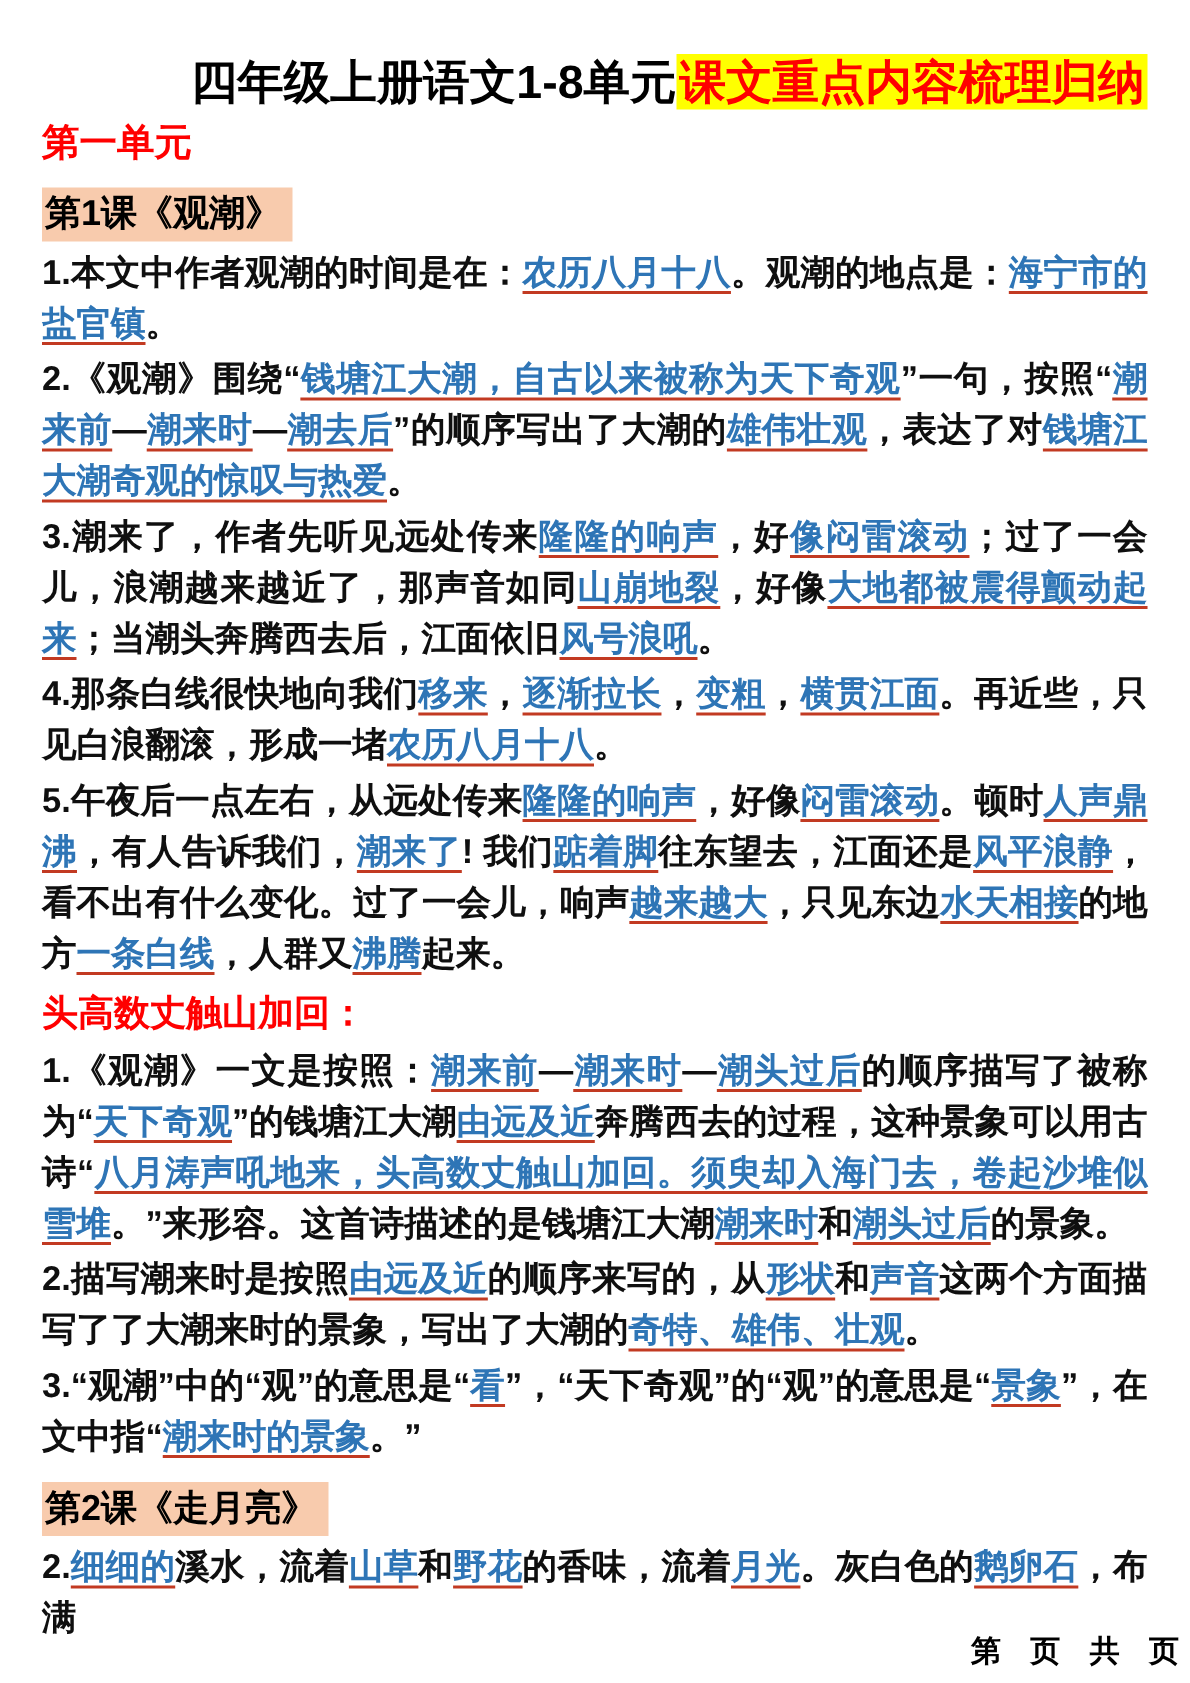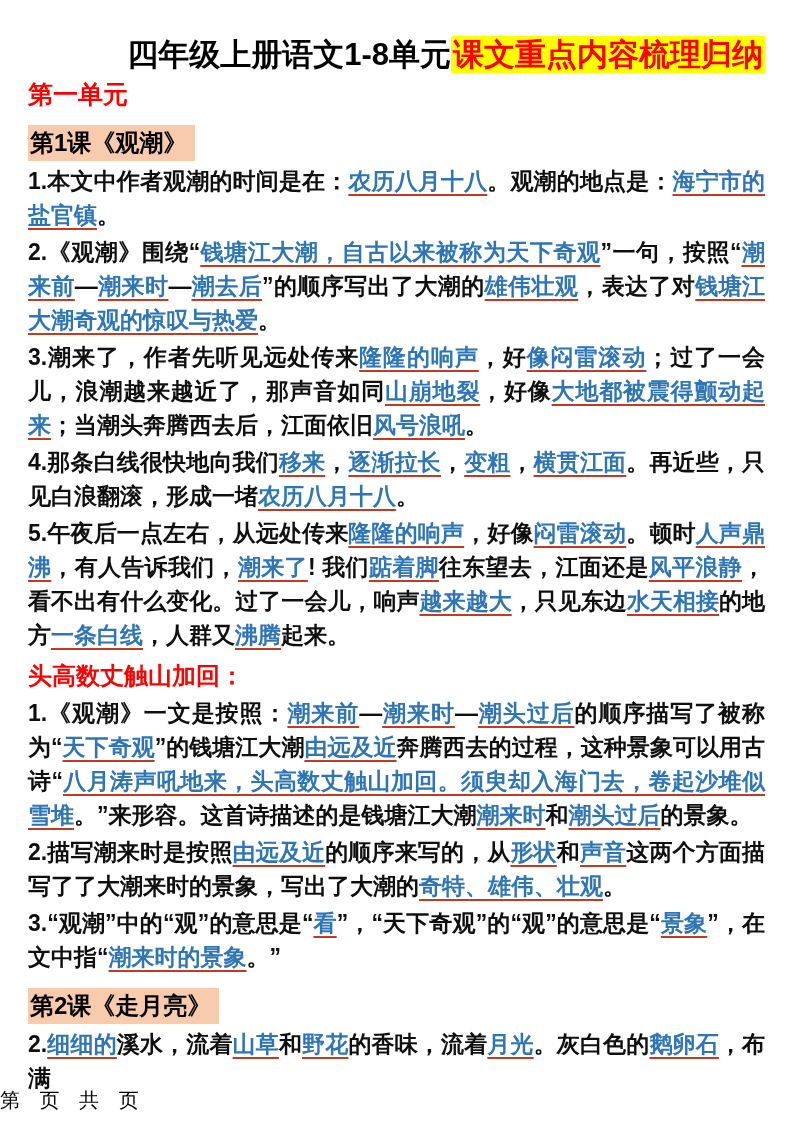--- a/index.html
+++ b/index.html
@@ -74,23 +74,23 @@
     text-decoration:underline;
     text-decoration-color:var(--uline);
     text-decoration-thickness:2px;
     text-underline-offset:5px;
   }
   .para .plain{color:#0f0f0f;}
   .footer{
     position:absolute;
     left:0;right:0;
     bottom:8px;
-    text-align:left;
+    text-align:right;
     font-size:20px;
-    font-weight:400;
+    font-weight:700;
     letter-spacing:7px;
     color:#000000;
   }
 </style>
 </head>
 <body>
 
 <div class="page-inner">
   <div class="doc-title">
     <span class="t-plain">四年级上册语文1-8单元</span><span class="t-hl">课文重点内容梳理归纳</span>

